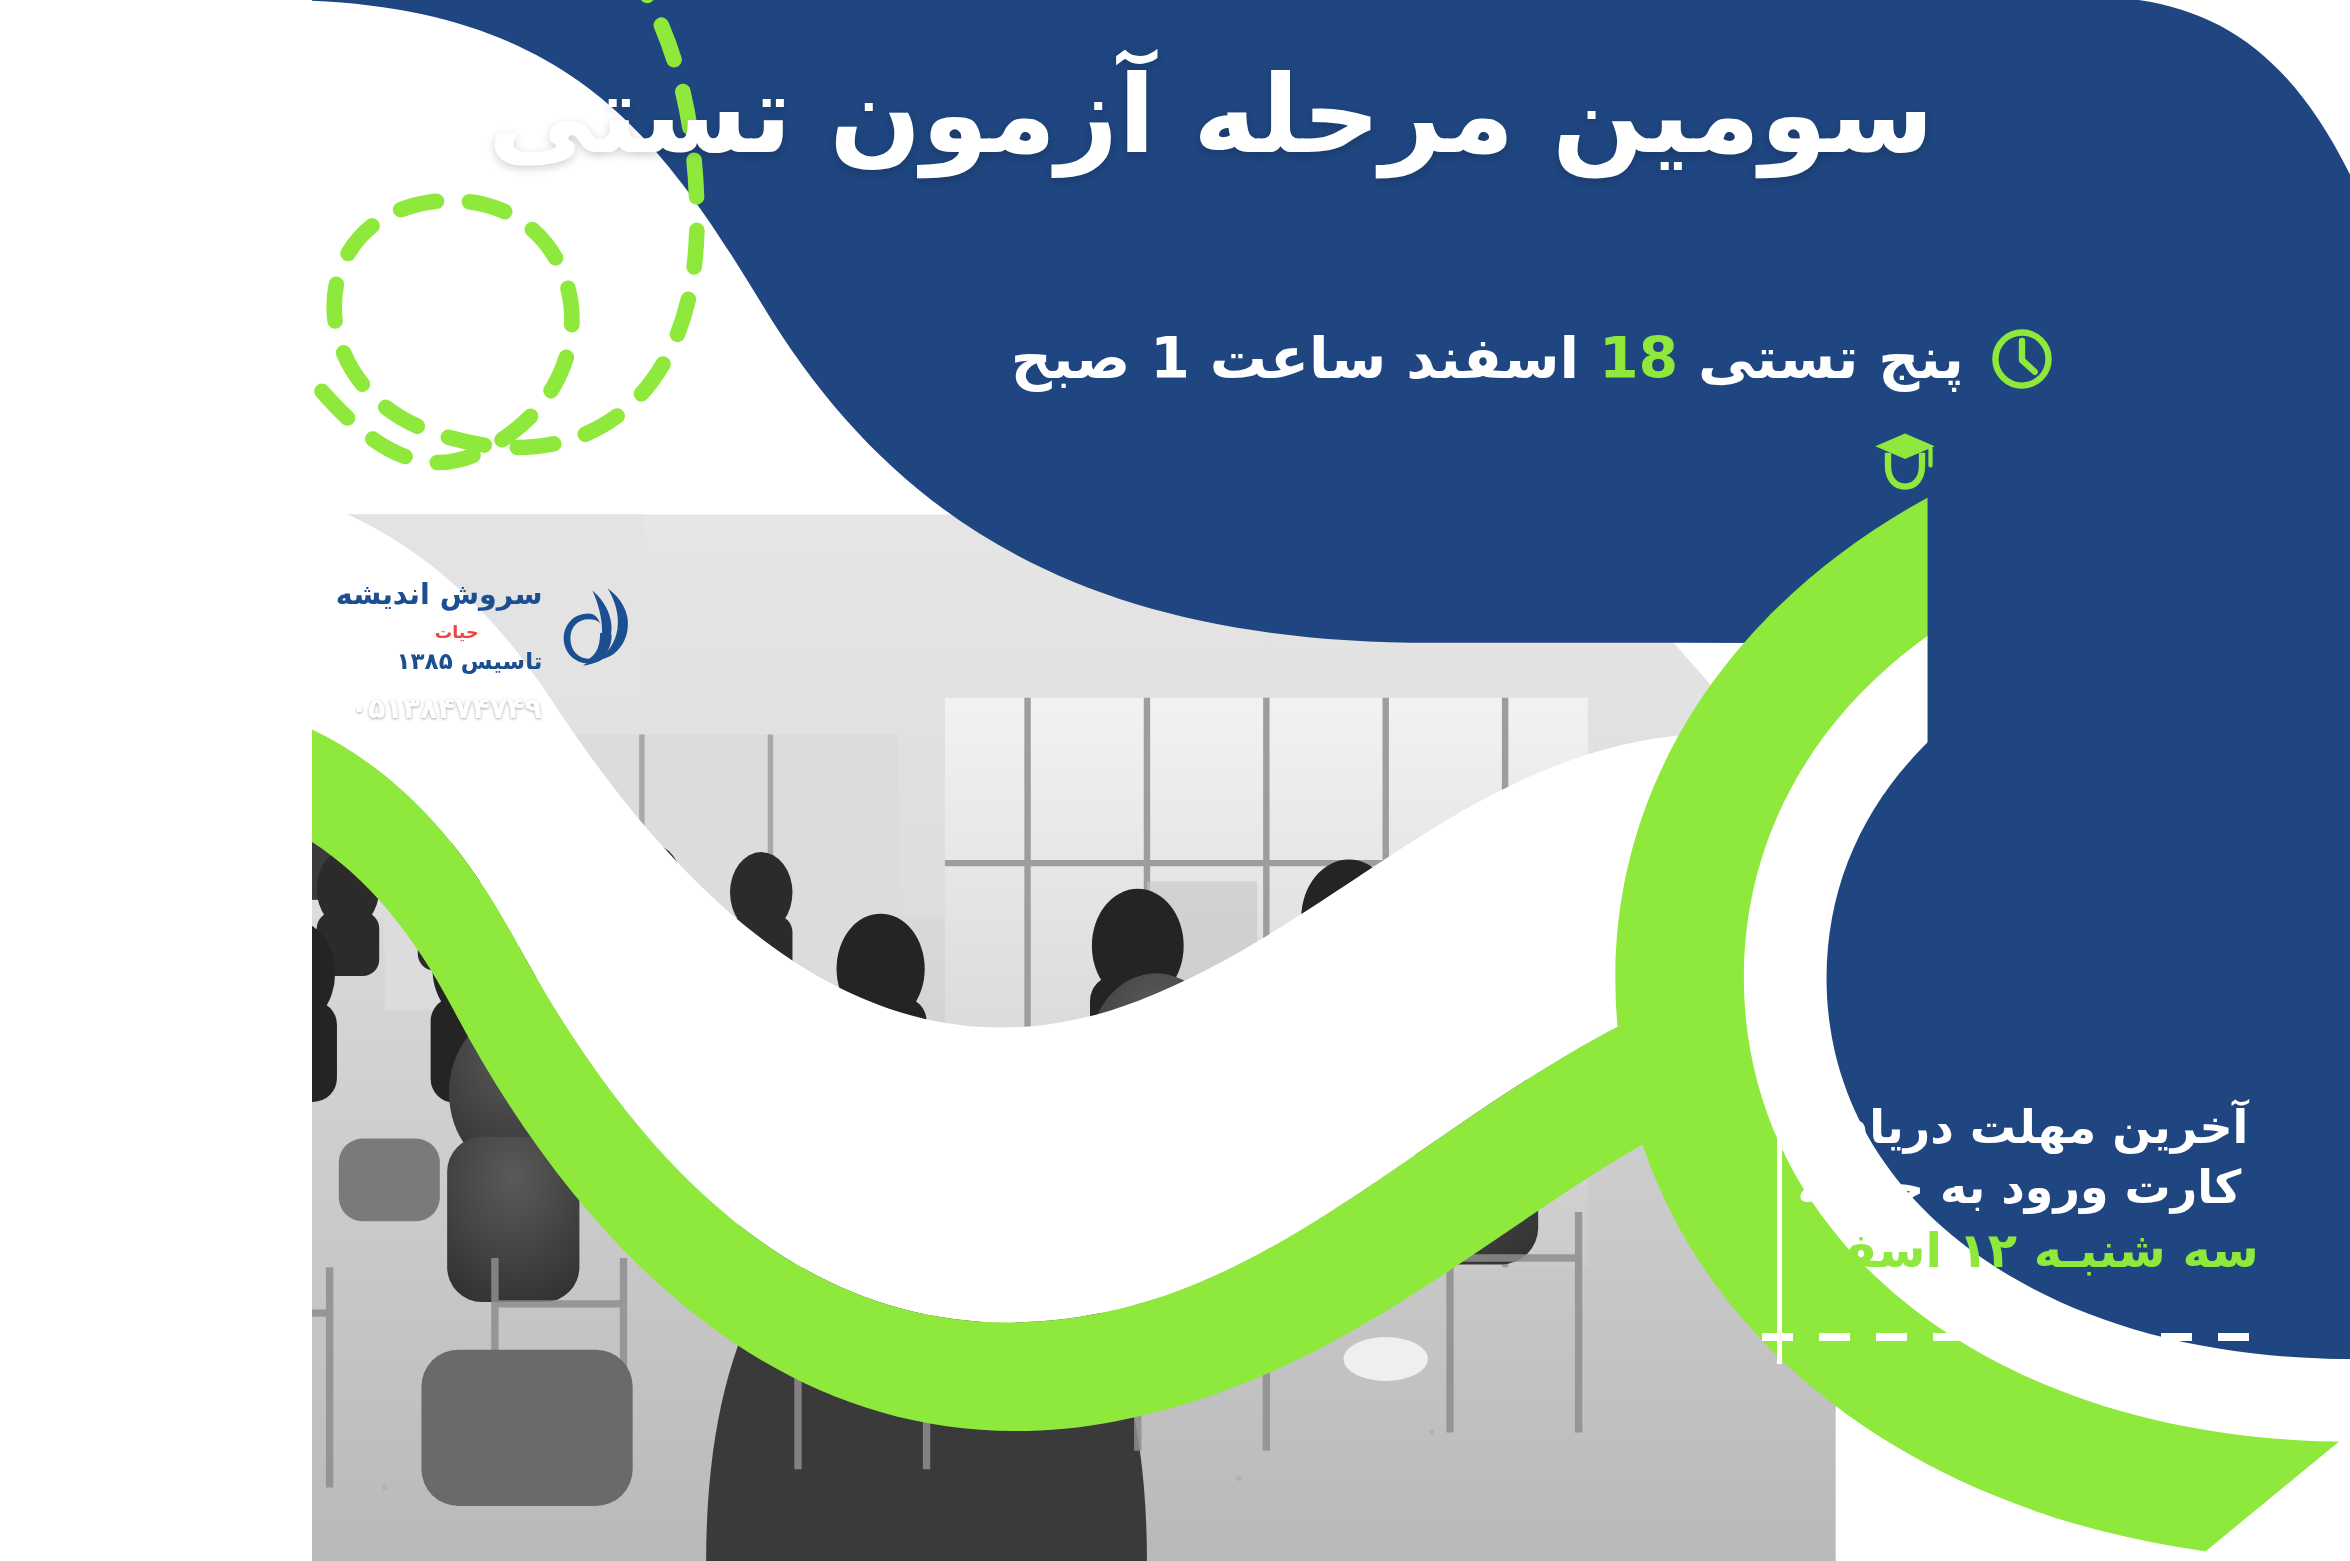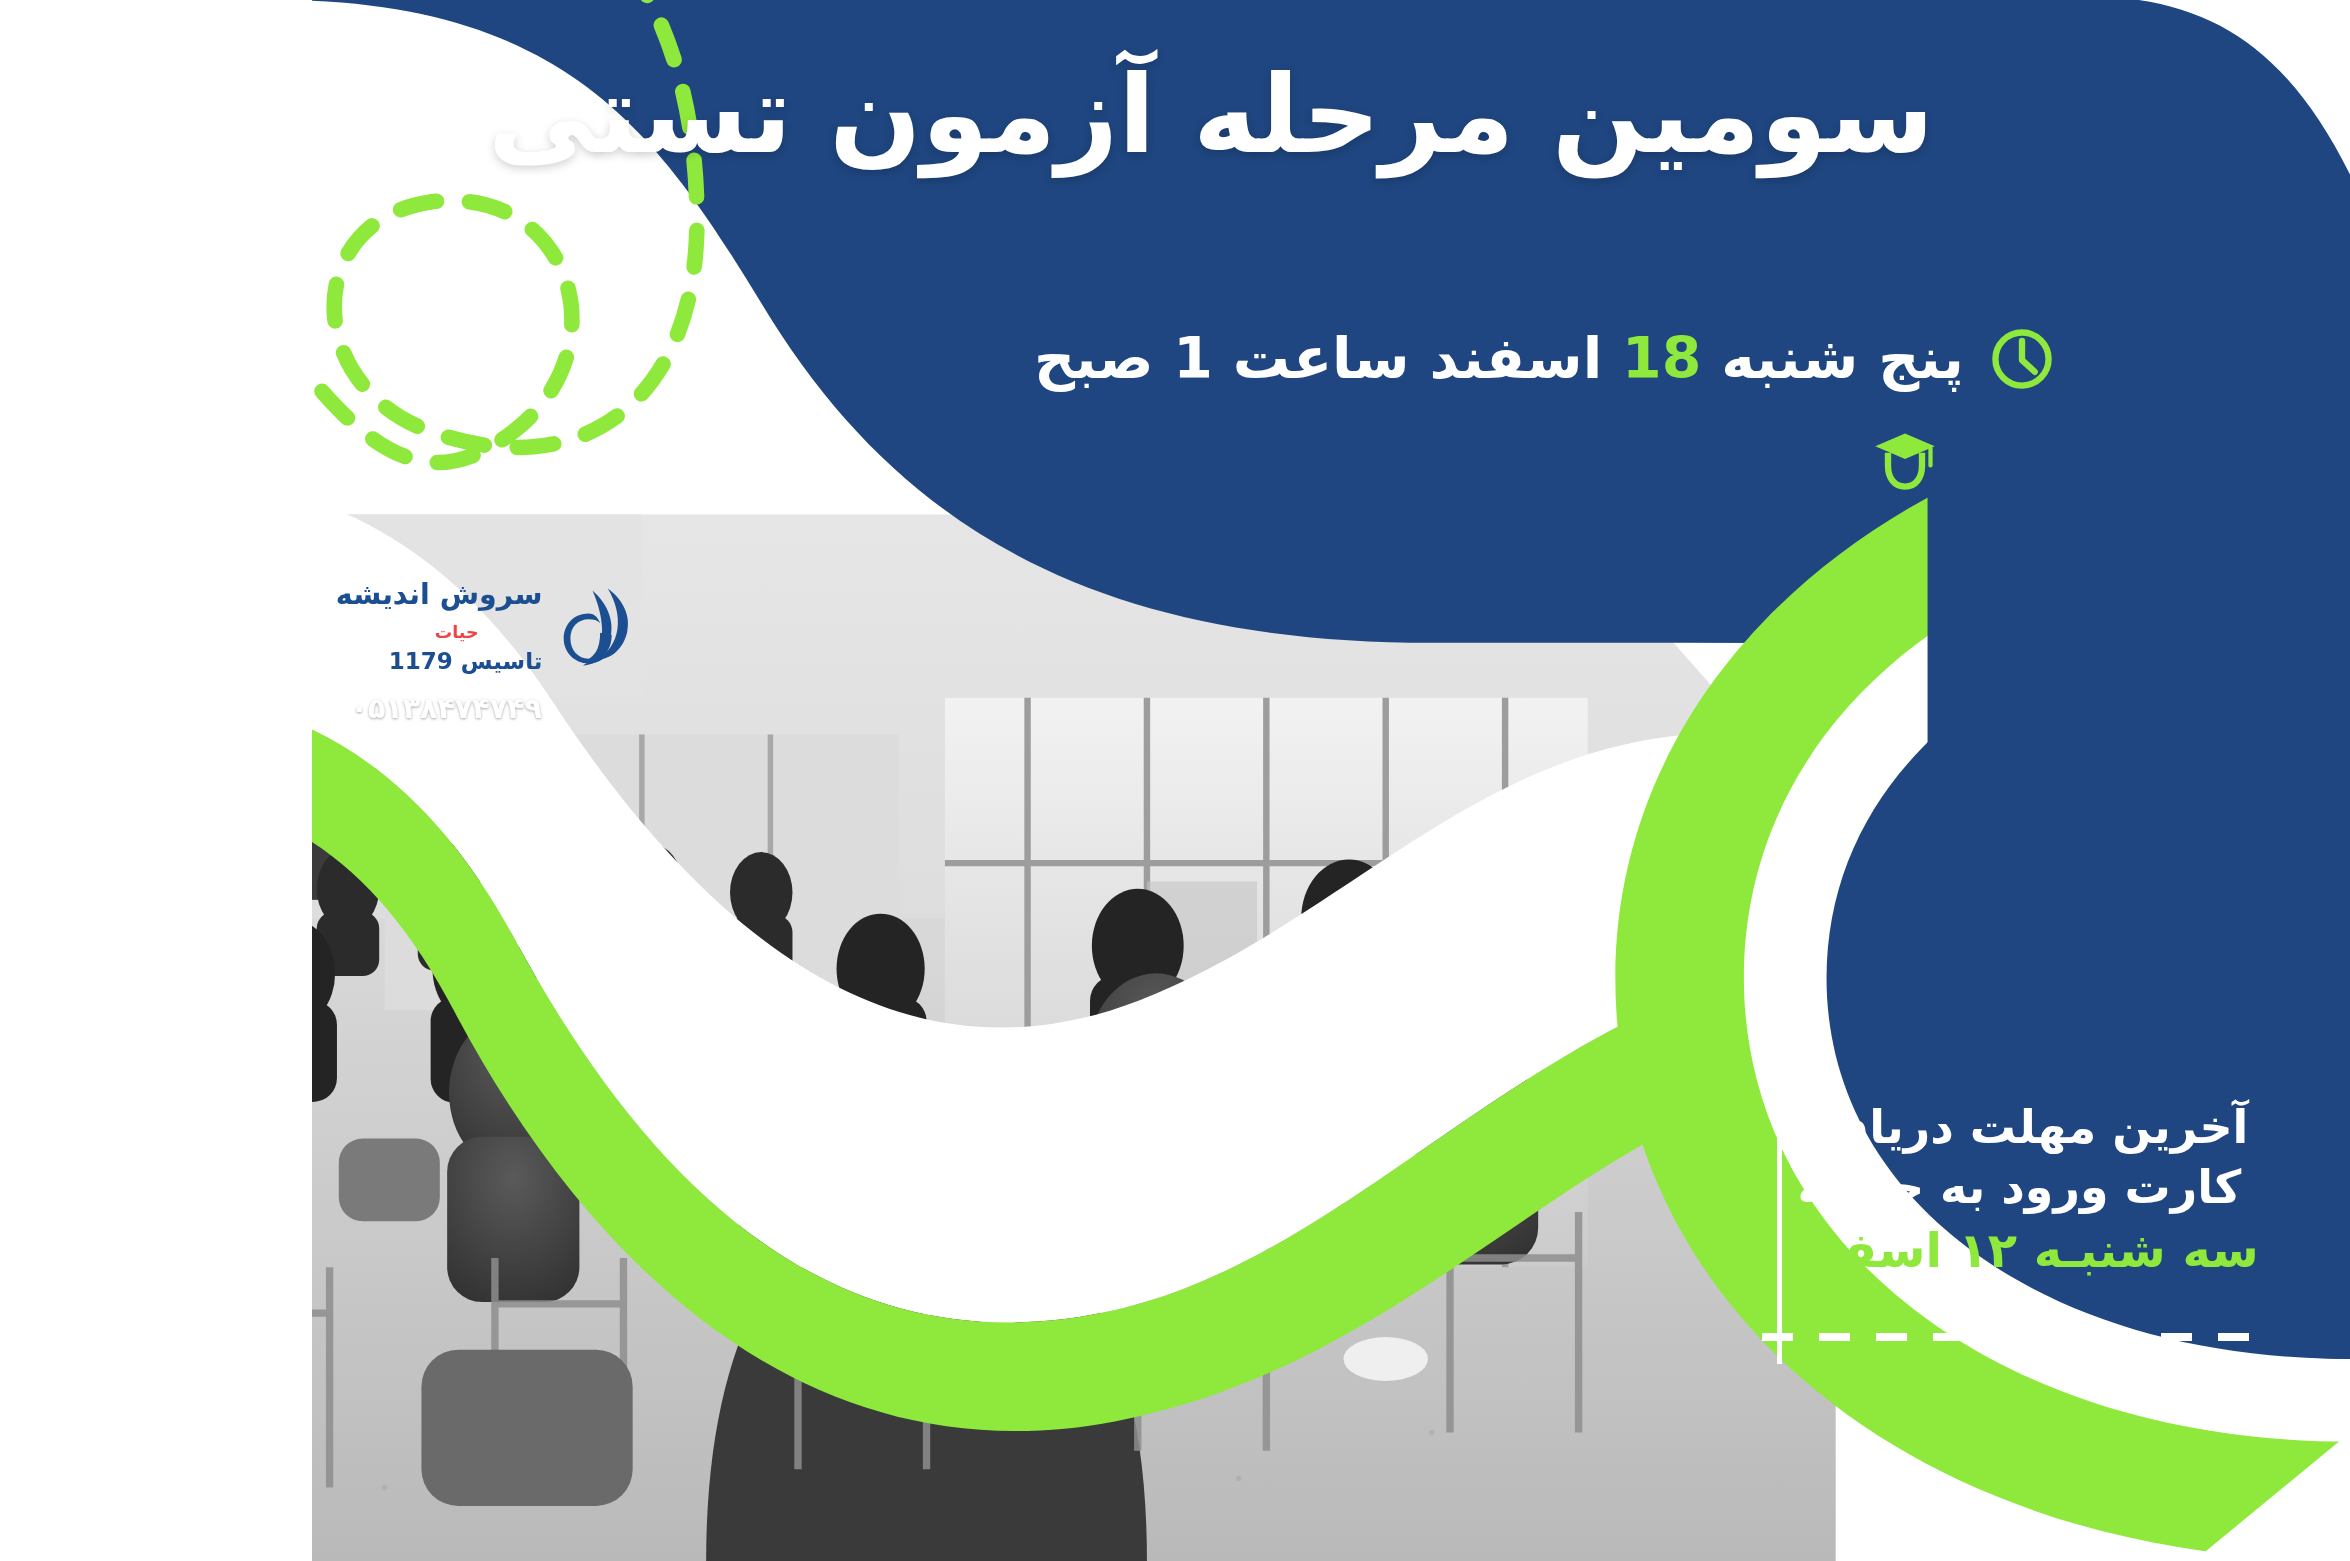--- a/index.html
+++ b/index.html
@@ -407,21 +407,21 @@
   <div id="info-rows">
 
     <div class="info-row row-1">
       <span class="info-icon">
         <svg viewBox="0 0 64 64" width="68" height="68" xmlns="http://www.w3.org/2000/svg">
           <circle cx="32" cy="32" r="25" fill="none" stroke="#8ee93c" stroke-width="6"></circle>
           <path d="M32 15 L32 33 L44 44" fill="none" stroke="#8ee93c" stroke-width="6" stroke-linecap="round" stroke-linejoin="round"></path>
         </svg>
       </span>
       <span class="info-text">
-        <span>پنج شنبه </span><span class="hl">18</span><span> اسفند ساعت 1 صبح</span>
+        <span>پنج تستی </span><span class="hl">18</span><span> اسفند ساعت 1 صبح</span>
       </span>
     </div>
 
     <div class="info-row row-2">
       <span class="info-icon">
         <svg viewBox="0 0 64 64" width="68" height="68" xmlns="http://www.w3.org/2000/svg">
           <path d="M32 8 L60 20 L32 32 L4 20 Z" fill="#8ee93c"></path>
           <path d="M56 22 L56 38" stroke="#8ee93c" stroke-width="4" stroke-linecap="round"></path>
           <path d="M16 26 L16 38 C16 50 22 58 32 58 C42 58 48 50 48 38 L48 26" fill="none" stroke="#8ee93c" stroke-width="6" stroke-linejoin="round"></path>
         </svg>
@@ -448,20 +448,20 @@
                    C78 38 70 22 54 10 Z" fill="#1b4f91"></path>
           <path d="M34 36 C18 36 8 48 8 62 C8 76 19 88 34 88 C44 88 52 83 56 75
                    C49 81 42 83 34 83 C23 83 15 74 15 62 C15 50 23 42 34 42
                    C39 42 43 43 46 46 C43 39 39 36 34 36 Z" fill="#1b4f91"></path>
           <path d="M46 56 C46 72 40 84 28 90 C46 89 58 76 58 58 Z" fill="#1b4f91"></path>
         </svg>
       </span>
       <span class="logo-words">
         <span class="lw-main">سروش اندیشه</span>
         <span class="lw-sub">حیات</span>
-        <span class="lw-found">تاسیس 1179</span>
+        <span class="lw-found">تاسیس ۱۳۸۵</span>
       </span>
     </div>
     <div class="phone">۰۵۱۳۸۴۷۴۷۴۹</div>
   </div>
 
 </div>
 
 
 </body></html>

